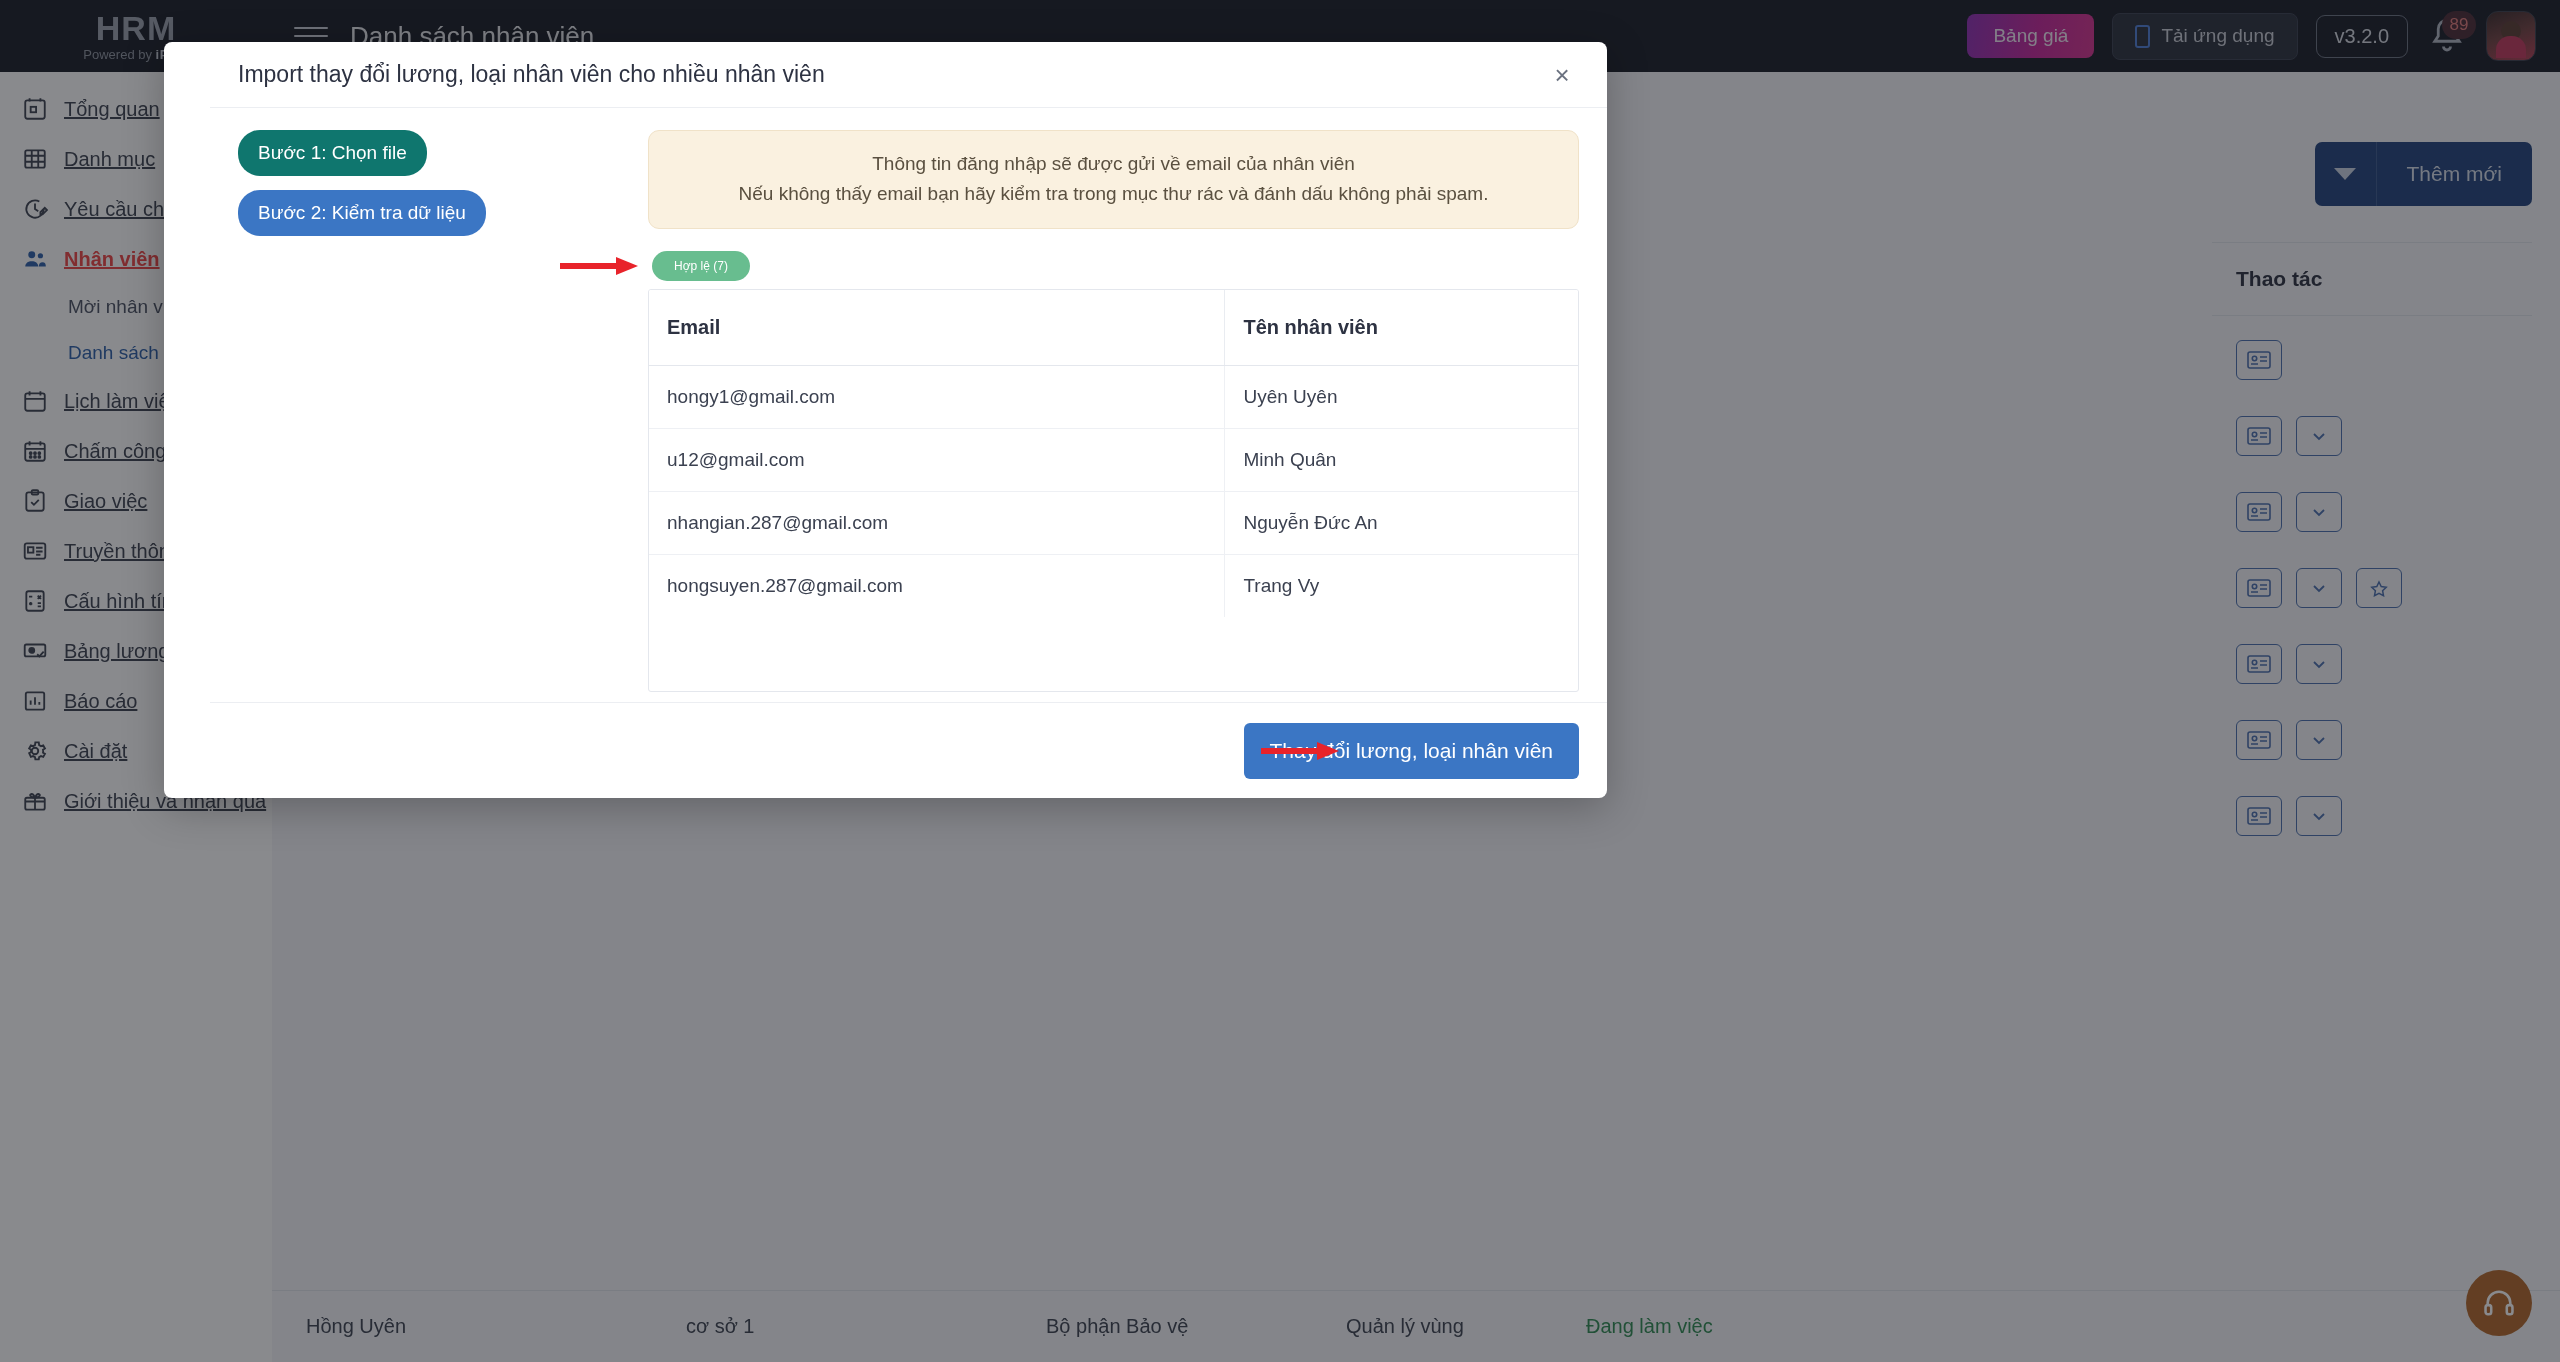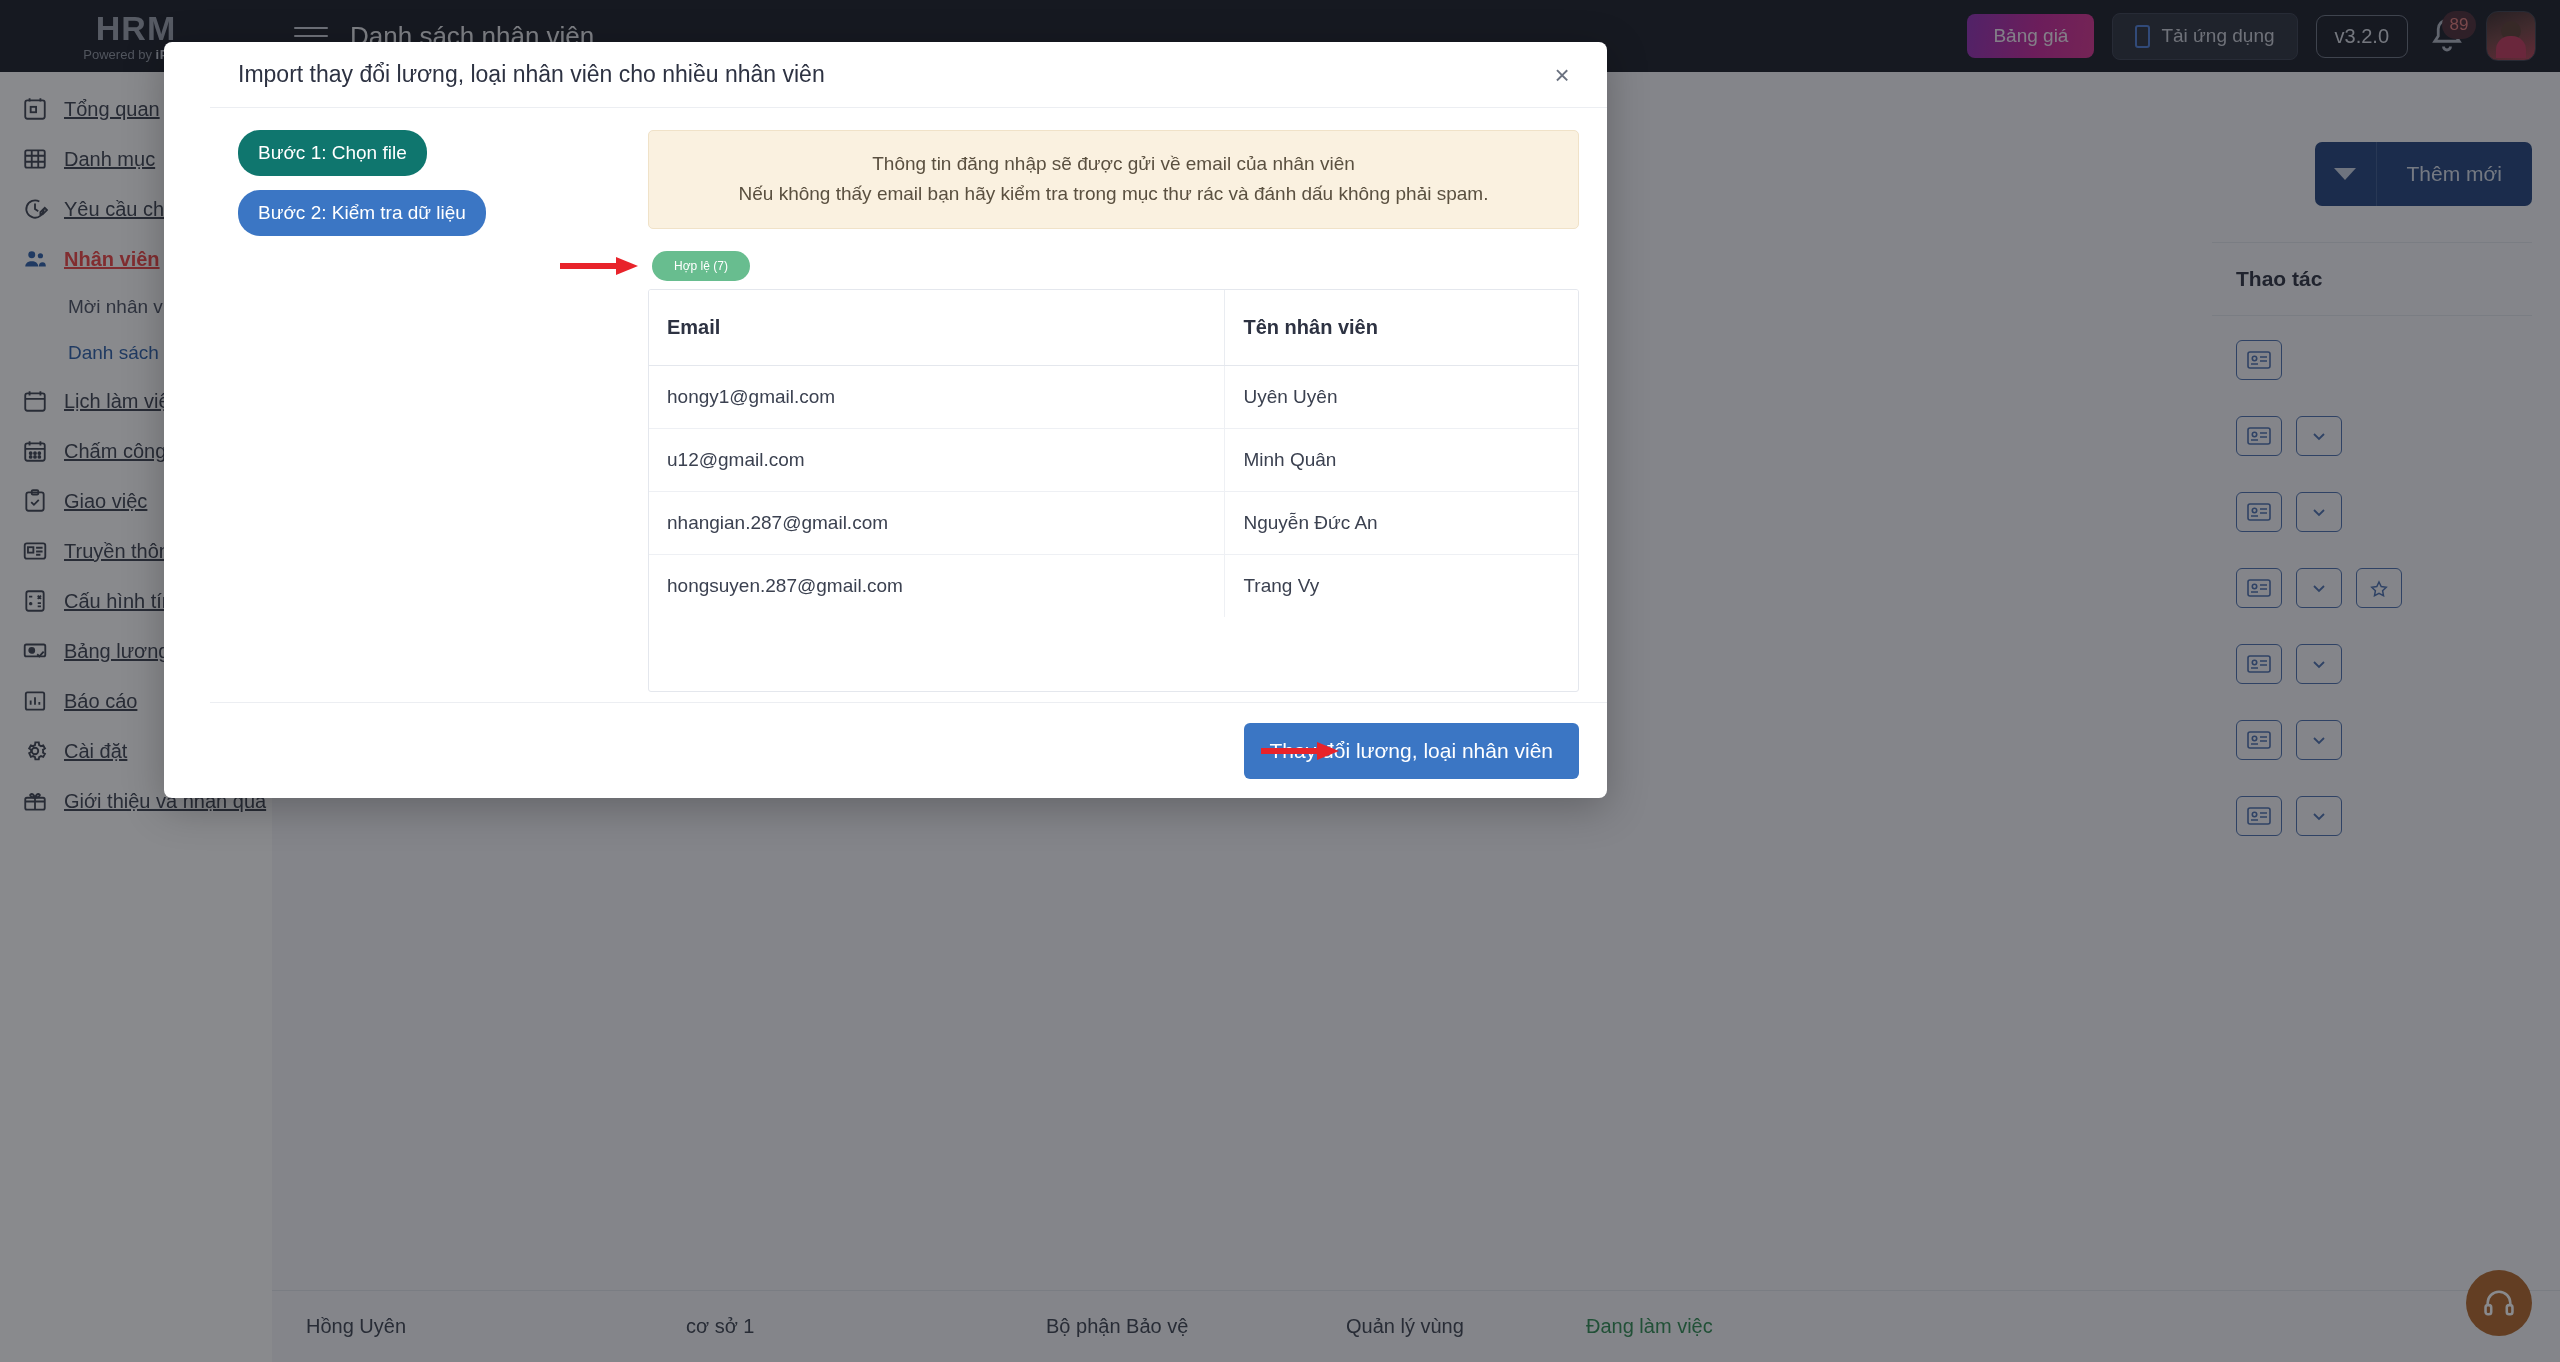--- a/index.html
+++ b/index.html
@@ -187,21 +187,21 @@
   .step-pill {
     display: inline-block; border-radius: 22px; padding: 12px 20px;
     font-size: 19px; color: #ffffff; margin-bottom: 14px; white-space: nowrap;
   }
   .step-pill.muted { background: #0f766e; }
   .step-pill.active { background: #3b76c4; }
 
   .right-col { flex: 1 1 auto; min-width: 0; display: flex; flex-direction: column; }
 
   .notice {
-    background: #faf1e0; border: 1px solid #f0e2c8; border-radius: 5px;
+    background: #faf1e0; border: 1px solid #f0e2c8; border-radius: 11px;
     padding: 18px 24px; text-align: center; color: #5a5040; font-size: 19px;
     line-height: 1.6;
   }
 
   .badge-row {
     display: flex; align-items: center; margin: 22px 0 8px 0; position: relative;
     padding-left: 0;
   }
   .badge-valid {
     background: #68bd8f; color: #ffffff; border-radius: 18px;

